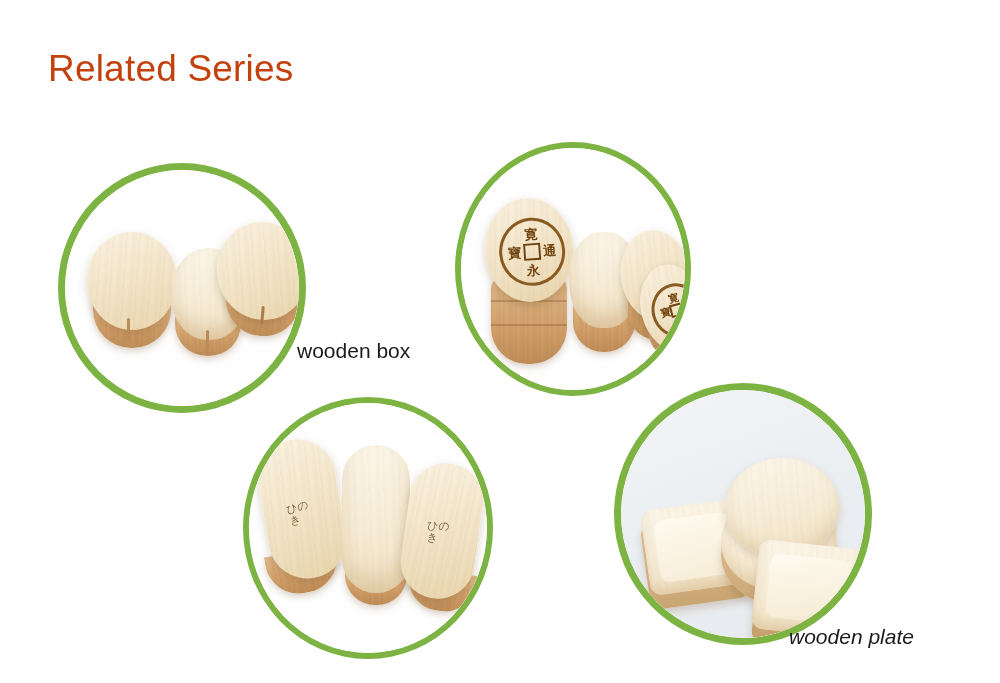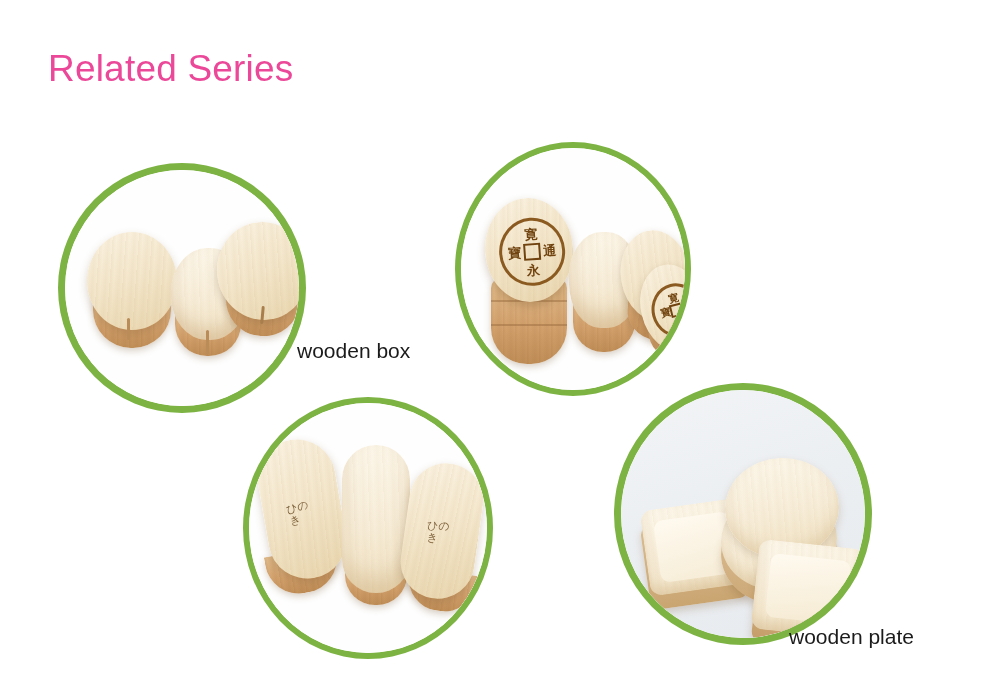--- a/index.html
+++ b/index.html
@@ -19,21 +19,21 @@
   }
 
   
   #page-title {
     position: absolute;
     left: 48px;
     top: 48px;
     font-size: 37px;
     font-weight: 400;
     letter-spacing: 0.2px;
-    color: #ec4899;
+    color: #c2410c;
     white-space: nowrap;
   }
 
   
   .circle-frame {
     position: absolute;
     border-radius: 50%;
     border-style: solid;
     border-color: #7cb342;
     box-sizing: border-box;
@@ -131,21 +131,21 @@
   }
 
   
   .caption {
     position: absolute;
     color: #1b1b1b;
     font-size: 21px;
     white-space: nowrap;
   }
   #caption-wooden-box   { left: 297px; top: 339px; }
-  #caption-wooden-plate { left: 789px; top: 625px; }
+  #caption-wooden-plate { left: 789px; top: 625px; font-style: italic; }
 </style>
 </head>
 <body>
 
 <div id="page">
 
   <div id="page-title">Related Series</div>
 
   <div class="circle-frame" id="circle-1">
     <div class="circle-inner">

